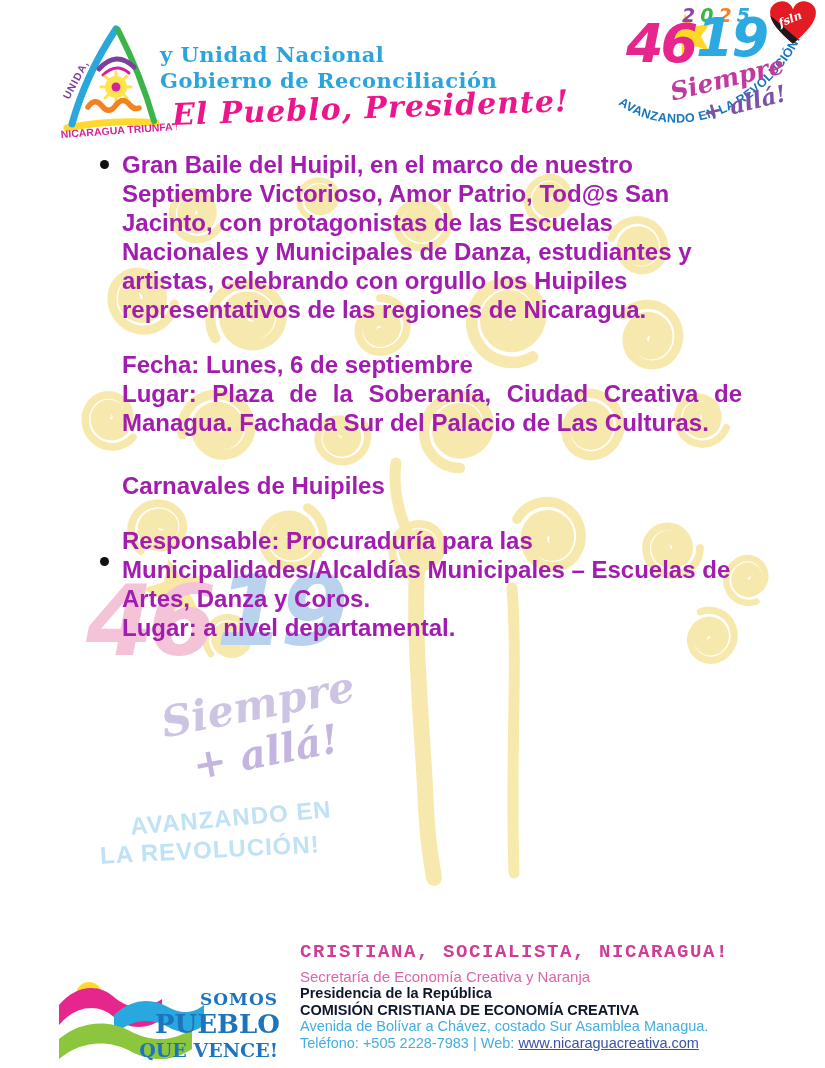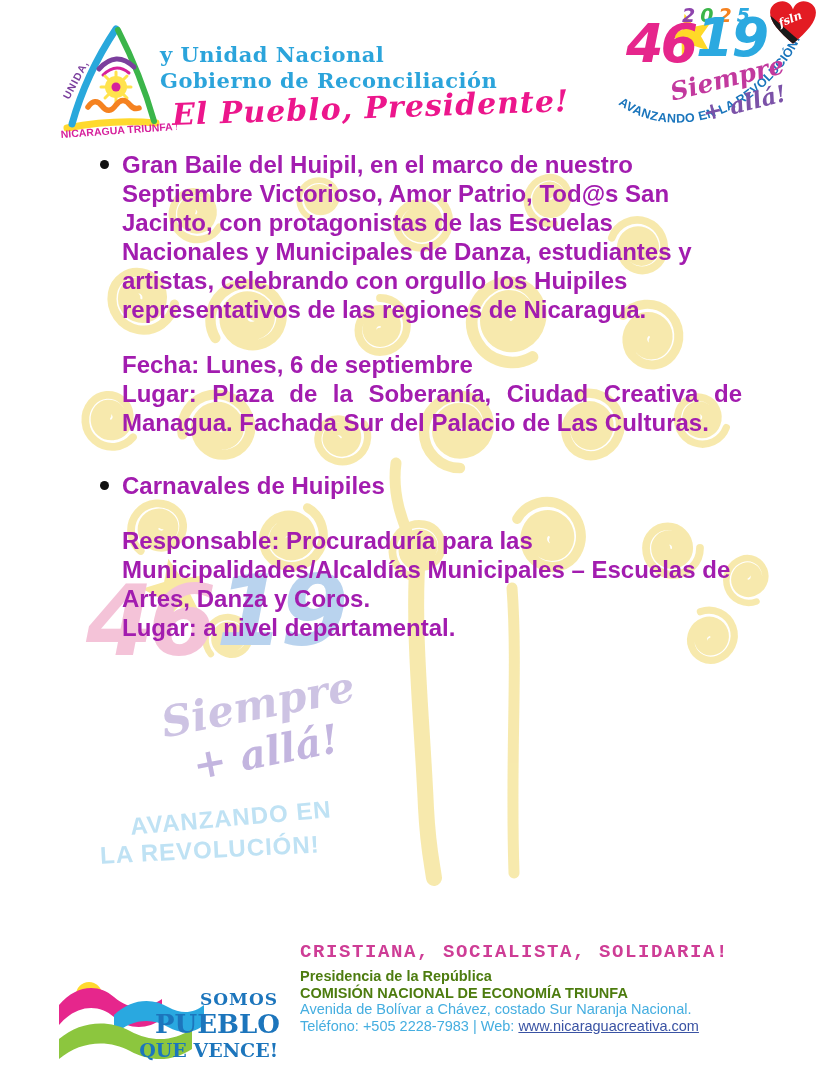--- a/index.html
+++ b/index.html
@@ -31,35 +31,35 @@
   .logo4619 .y2025 .d0 { color:#8e44ad; } .logo4619 .y2025 .d1 { color:#3bb54a; }
   .logo4619 .y2025 .d2 { color:#f58220; } .logo4619 .y2025 .d3 { color:#2ba9e0; }
   .logo4619 .n46 { position:absolute; left:14px; top:10px; font:italic bold 54px "DejaVu Sans",sans-serif; color:#e6268c; letter-spacing:-3px; }
   .logo4619 .n19 { position:absolute; left:84px; top:4px; font:italic bold 54px "DejaVu Sans",sans-serif; color:#2ba9e0; letter-spacing:-2px; }
   .logo4619 .s1 { position:absolute; left:57px; top:62px; font:italic bold 25px "DejaVu Serif",serif; color:#c2399e; transform:rotate(-14deg); }
   .logo4619 .s2 { position:absolute; left:90px; top:87px; font:italic bold 23px "DejaVu Serif",serif; color:#7b52a8; transform:rotate(-14deg); }
   .logo4619 .heart-svg { position:absolute; left:156px; top:-2px; }
   
   .content { position:relative; z-index:2; padding:150px 0 0 100px; }
   .item { display:flex; }
-  .item + .item { margin-top:34px; }
+  .item + .item { margin-top:34px;align-items:center; }
   .bullet-col { width:22px; flex:0 0 22px; }
   .bullet-dot { display:block; width:9px; height:9px; border-radius:50%; background:#111; margin-top:10px; }
   .item-body { width:620px; }
   .para { font-size:24px; font-weight:bold; color:#a21caf; line-height:29px;
           text-align:justify; white-space:pre-line; }
   .tight { letter-spacing:-0.3px; }
   .details { margin-top:26px; }
   
   .footer { position:absolute; left:0; top:935px; width:100%; height:133px; z-index:2; }
   .pueblo-logo { position:absolute; left:56px; top:38px; }
   .footer-text { position:absolute; left:300px; top:6px; }
   .motto { font-family:"Liberation Mono",monospace; font-weight:bold; font-size:19px; letter-spacing:1.6px; color:#ce3d96; margin-bottom:5px; }
   .secretariat { font-size:15px; color:#dc66a5; line-height:17px; }
-  .presidency, .commission { font-size:14.5px; font-weight:bold; color:#4d7c0f; line-height:16.5px; }
+  .presidency, .commission { font-size:14.5px; font-weight:bold; color:#0f172a; line-height:16.5px; }
   .address, .phone-line { font-size:14.5px; color:#45aee0; line-height:16.5px; }
   .phone-line a { color:#3a53a4; }
 </style>
 </head>
 <body>
 
 <div class="page">
 
   <svg class="wm-tree" width="720" height="740">
     <defs>
@@ -212,24 +212,25 @@
       <path d="M 3,32 C 20,12 42,10 58,24 C 74,38 92,36 106,26 L 106,46 C 92,56 74,58 58,44 C 42,30 20,32 3,52 Z" fill="#e6268c"></path>
       <path d="M 58,42 C 74,26 96,24 112,34 C 126,42 138,40 148,32 L 148,52 C 138,60 126,62 112,54 C 96,44 74,46 58,62 Z" fill="#29a8e0"></path>
       <path d="M 3,66 C 24,48 52,46 74,58 C 96,70 118,68 136,56 L 136,76 C 118,88 96,90 74,78 C 52,66 24,68 3,86 Z" fill="#8cc63e"></path>
       <g font-family="DejaVu Serif, serif" font-weight="bold" fill="#1c75bc" text-anchor="end">
         <text x="222" y="32" font-size="17" letter-spacing="1">SOMOS</text>
         <text x="224" y="60" font-size="26">PUEBLO</text>
         <text x="222" y="84" font-size="19">QUE VENCE!</text>
       </g>
     </svg>
     <div class="footer-text">
-      <div class="motto">CRISTIANA, SOCIALISTA, SOLIDARIA!</div>
+      <div class="motto">CRISTIANA, SOCIALISTA, NICARAGUA!</div>
+      <div class="secretariat">Secretaría de Economía Creativa y Naranja</div>
       <div class="presidency">Presidencia de la República</div>
-      <div class="commission">COMISIÓN NACIONAL DE ECONOMÍA TRIUNFA</div>
-      <div class="address">Avenida de Bolívar a Chávez, costado Sur Naranja Nacional.</div>
+      <div class="commission">COMISIÓN CRISTIANA DE ECONOMÍA CREATIVA</div>
+      <div class="address">Avenida de Bolívar a Chávez, costado Sur Asamblea Managua.</div>
       <div class="phone-line">
         <span>Teléfono: +505 2228-7983</span>
         <span>|</span>
         <span>Web:</span>
         <a href="#">www.nicaraguacreativa.com</a>
       </div>
     </div>
   </div>
 
 </div>

